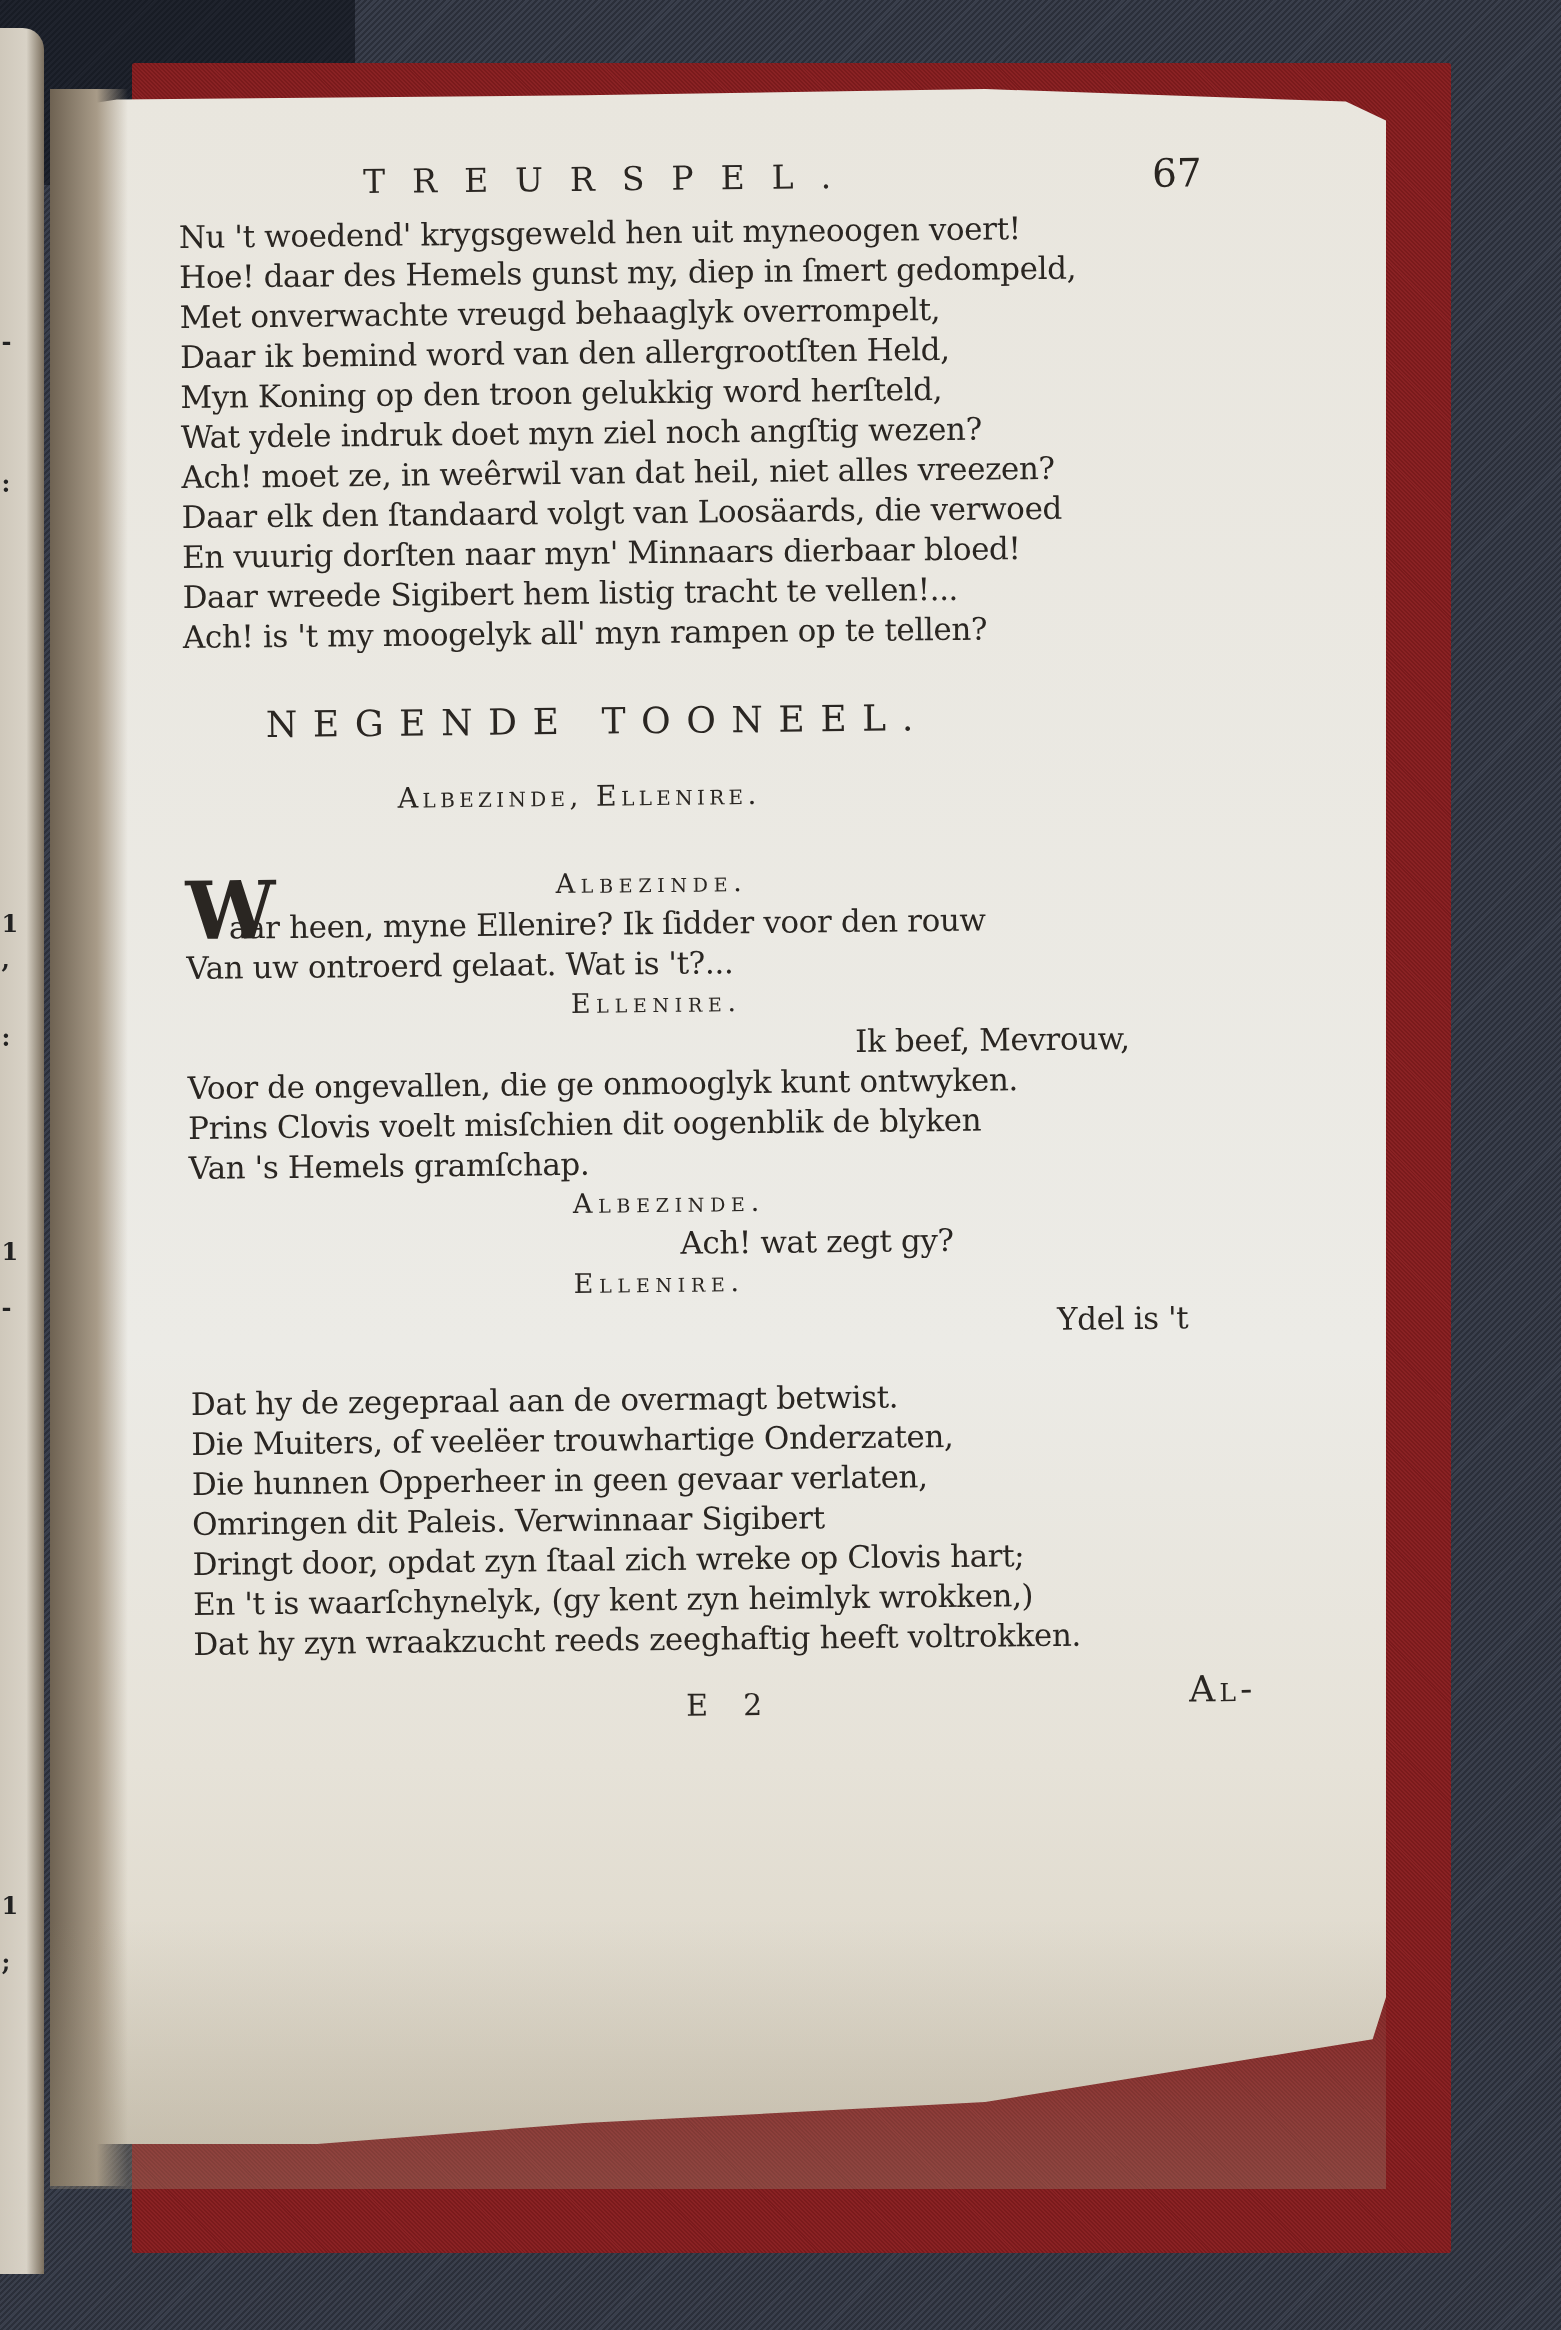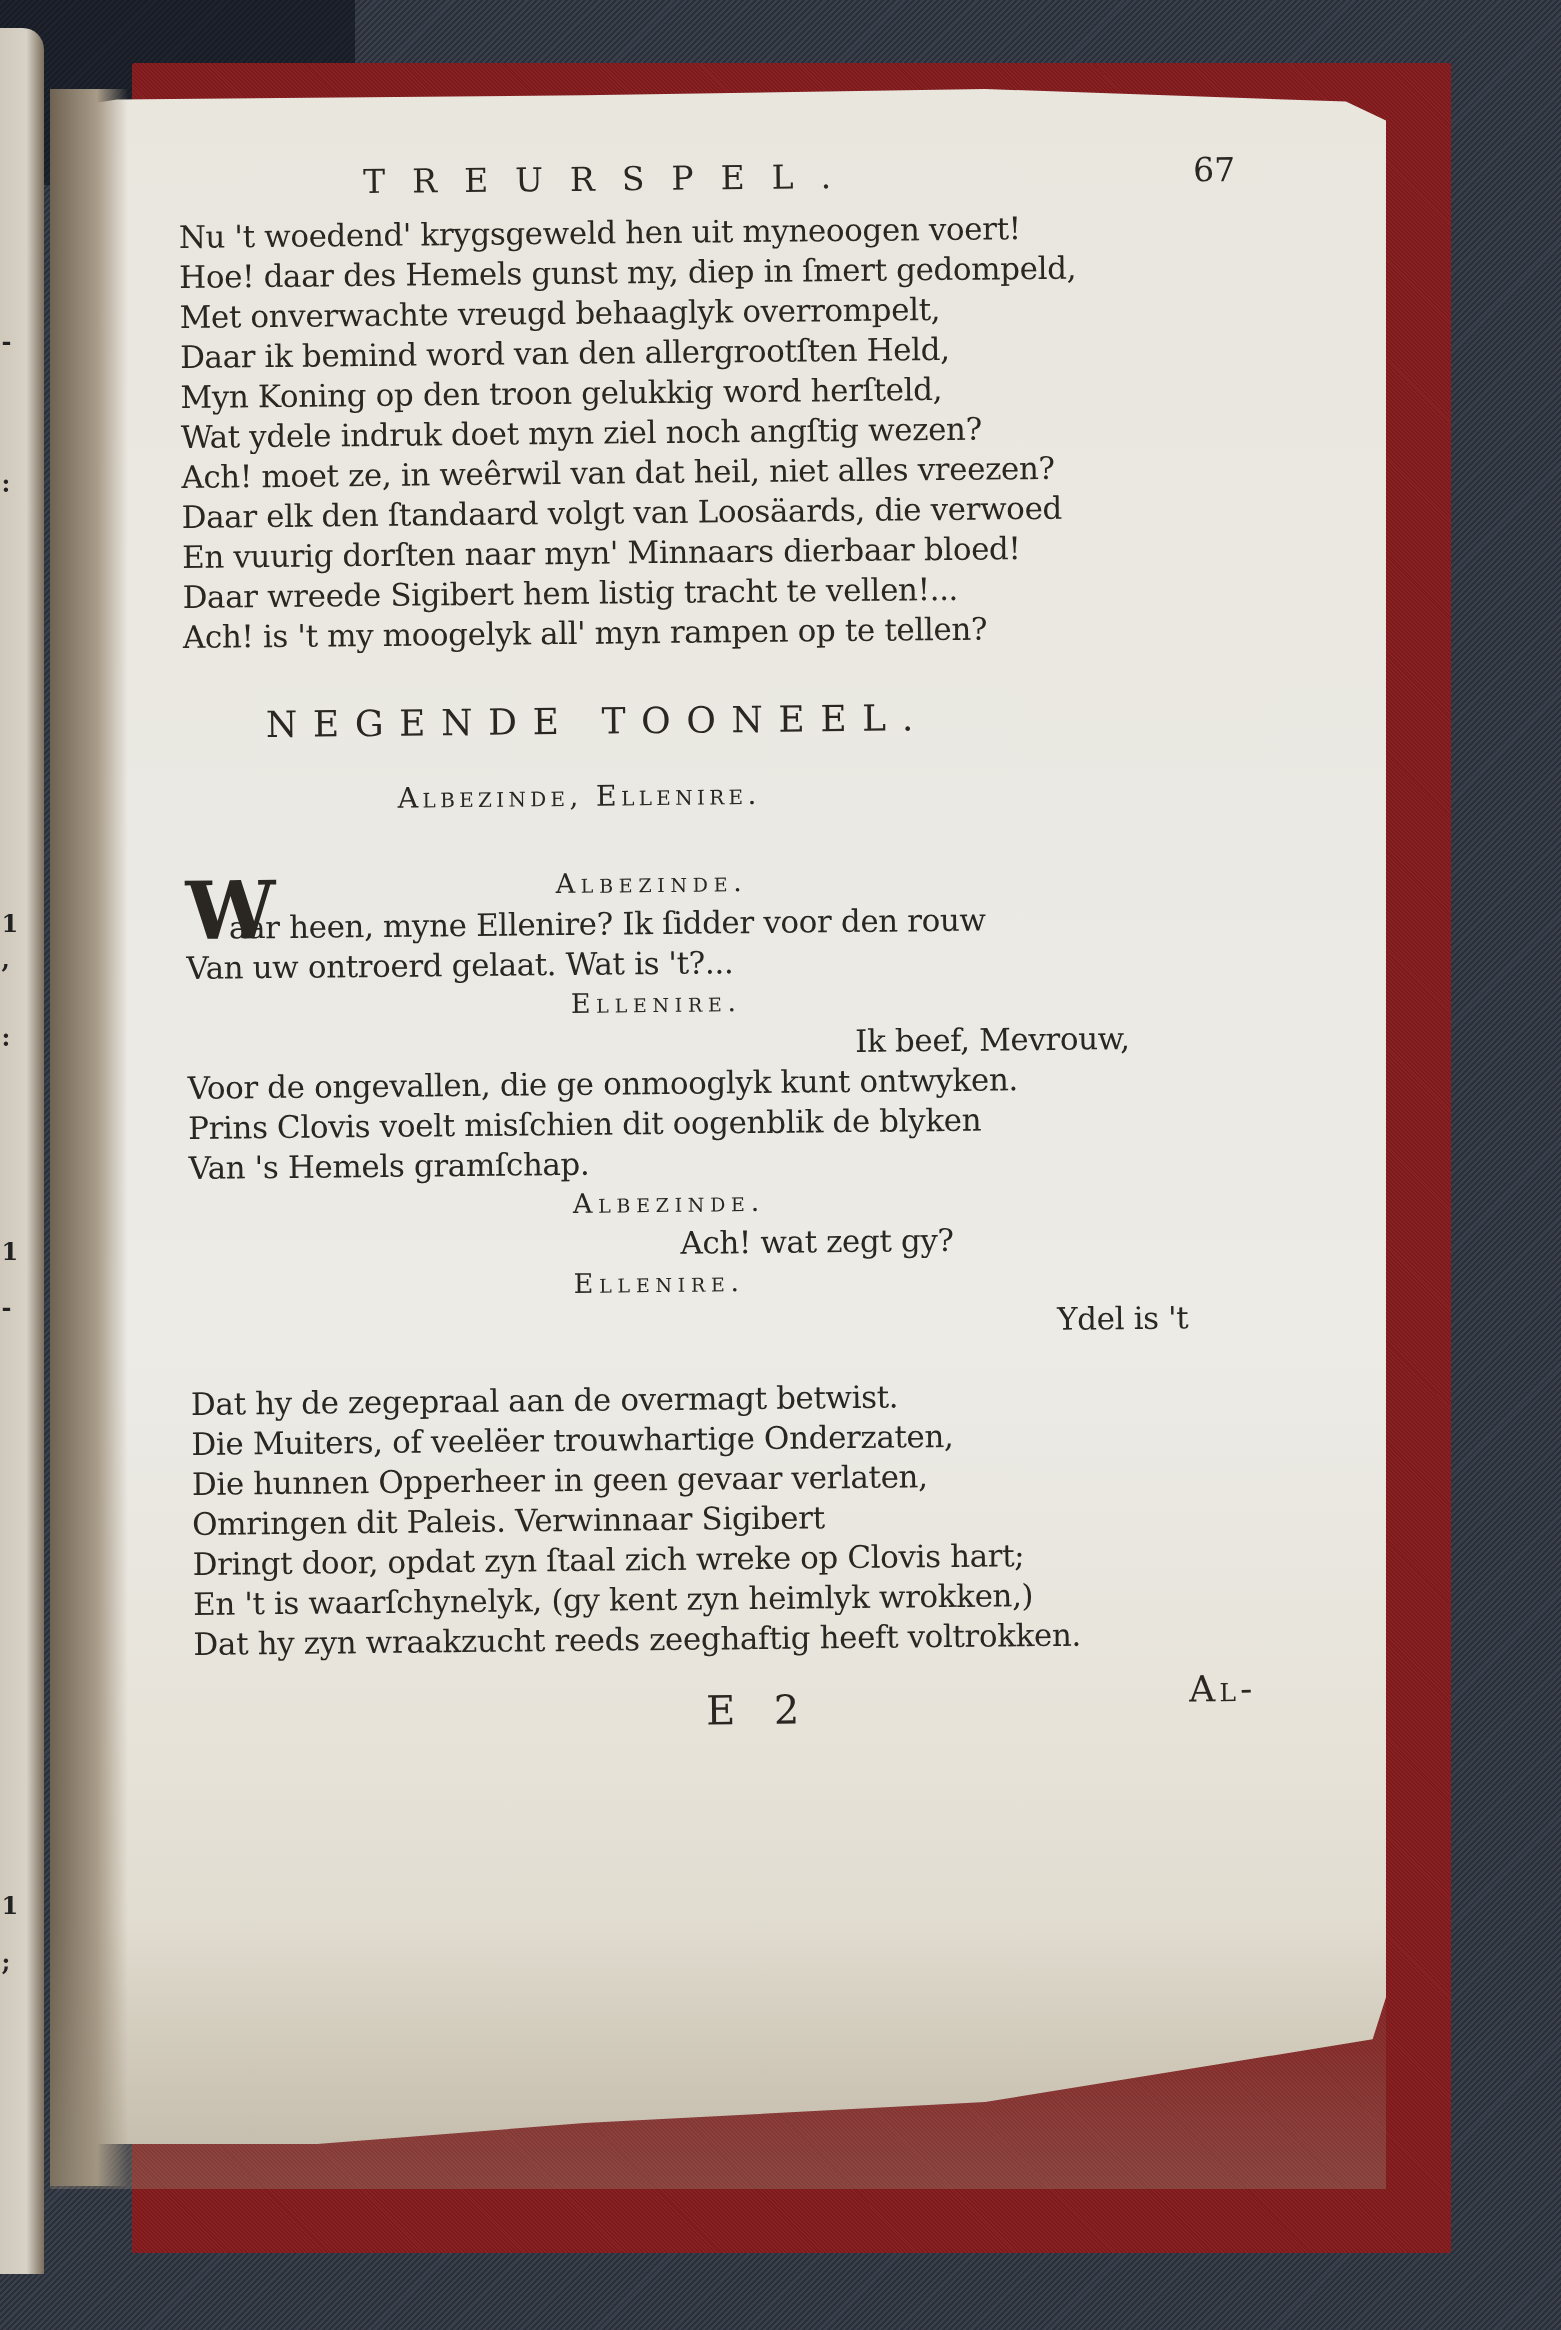--- a/index.html
+++ b/index.html
@@ -42,21 +42,21 @@
     position:absolute; left:178px; top:164px; width:1066px;
     color:#2a2622; transform: rotate(-0.6deg); transform-origin: left top;
   }
   .running-head {
     position:relative; height:50px; margin-bottom:2.8px;
   }
   .running-head .title {
     position:absolute; left:185px; top:0; font-size:33px; letter-spacing:27px;
   }
   .running-head .pageno {
-    position:absolute; left:974px; top:-2.8px; font-size:33px;margin-left:41px;
+    position:absolute; left:974px; top:-2.8px; font-size:39px;
   }
   .line {
     font-size:31px; line-height:40px; height:40px; white-space:nowrap;
     letter-spacing:-0.4px;
   }
   .scene-heading {
     font-size:36px; letter-spacing:15.6px; text-align:left; padding-left:82px;
     margin-top:37px; height:64px; line-height:64px;
   }
   .characters {
@@ -73,21 +73,21 @@
     position:absolute; left:0; top:-37px; font-size:80px; line-height:80px; font-weight:bold;
   }
   .indent-right { padding-left:668px; }
   .indent-mid { padding-left:491px; }
   .indent-far { padding-left:867px; }
   .sp-center { padding-left:384px; }
   .gap { height:36px; }
   .footer {
     position:relative; height:57px; margin-top:28.4px;
   }
-  .footer .signature { position:absolute; left:512px; top:0; font-size:40px; letter-spacing:12.8px; }
+  .footer .signature { position:absolute; left:492px; top:0; font-size:30px; letter-spacing:12.8px; }
   .footer .catchword { position:absolute; left:995px; top:-14.2px; font-size:36px; letter-spacing:4.3px; font-variant: small-caps; }
 </style>
 </head>
 <body>
 
 <div class="fabric-dark"></div>
 
 <div class="left-page">
   <span class="frag" style="top:299px">-</span>
   <span class="frag" style="top:441px">:</span>

